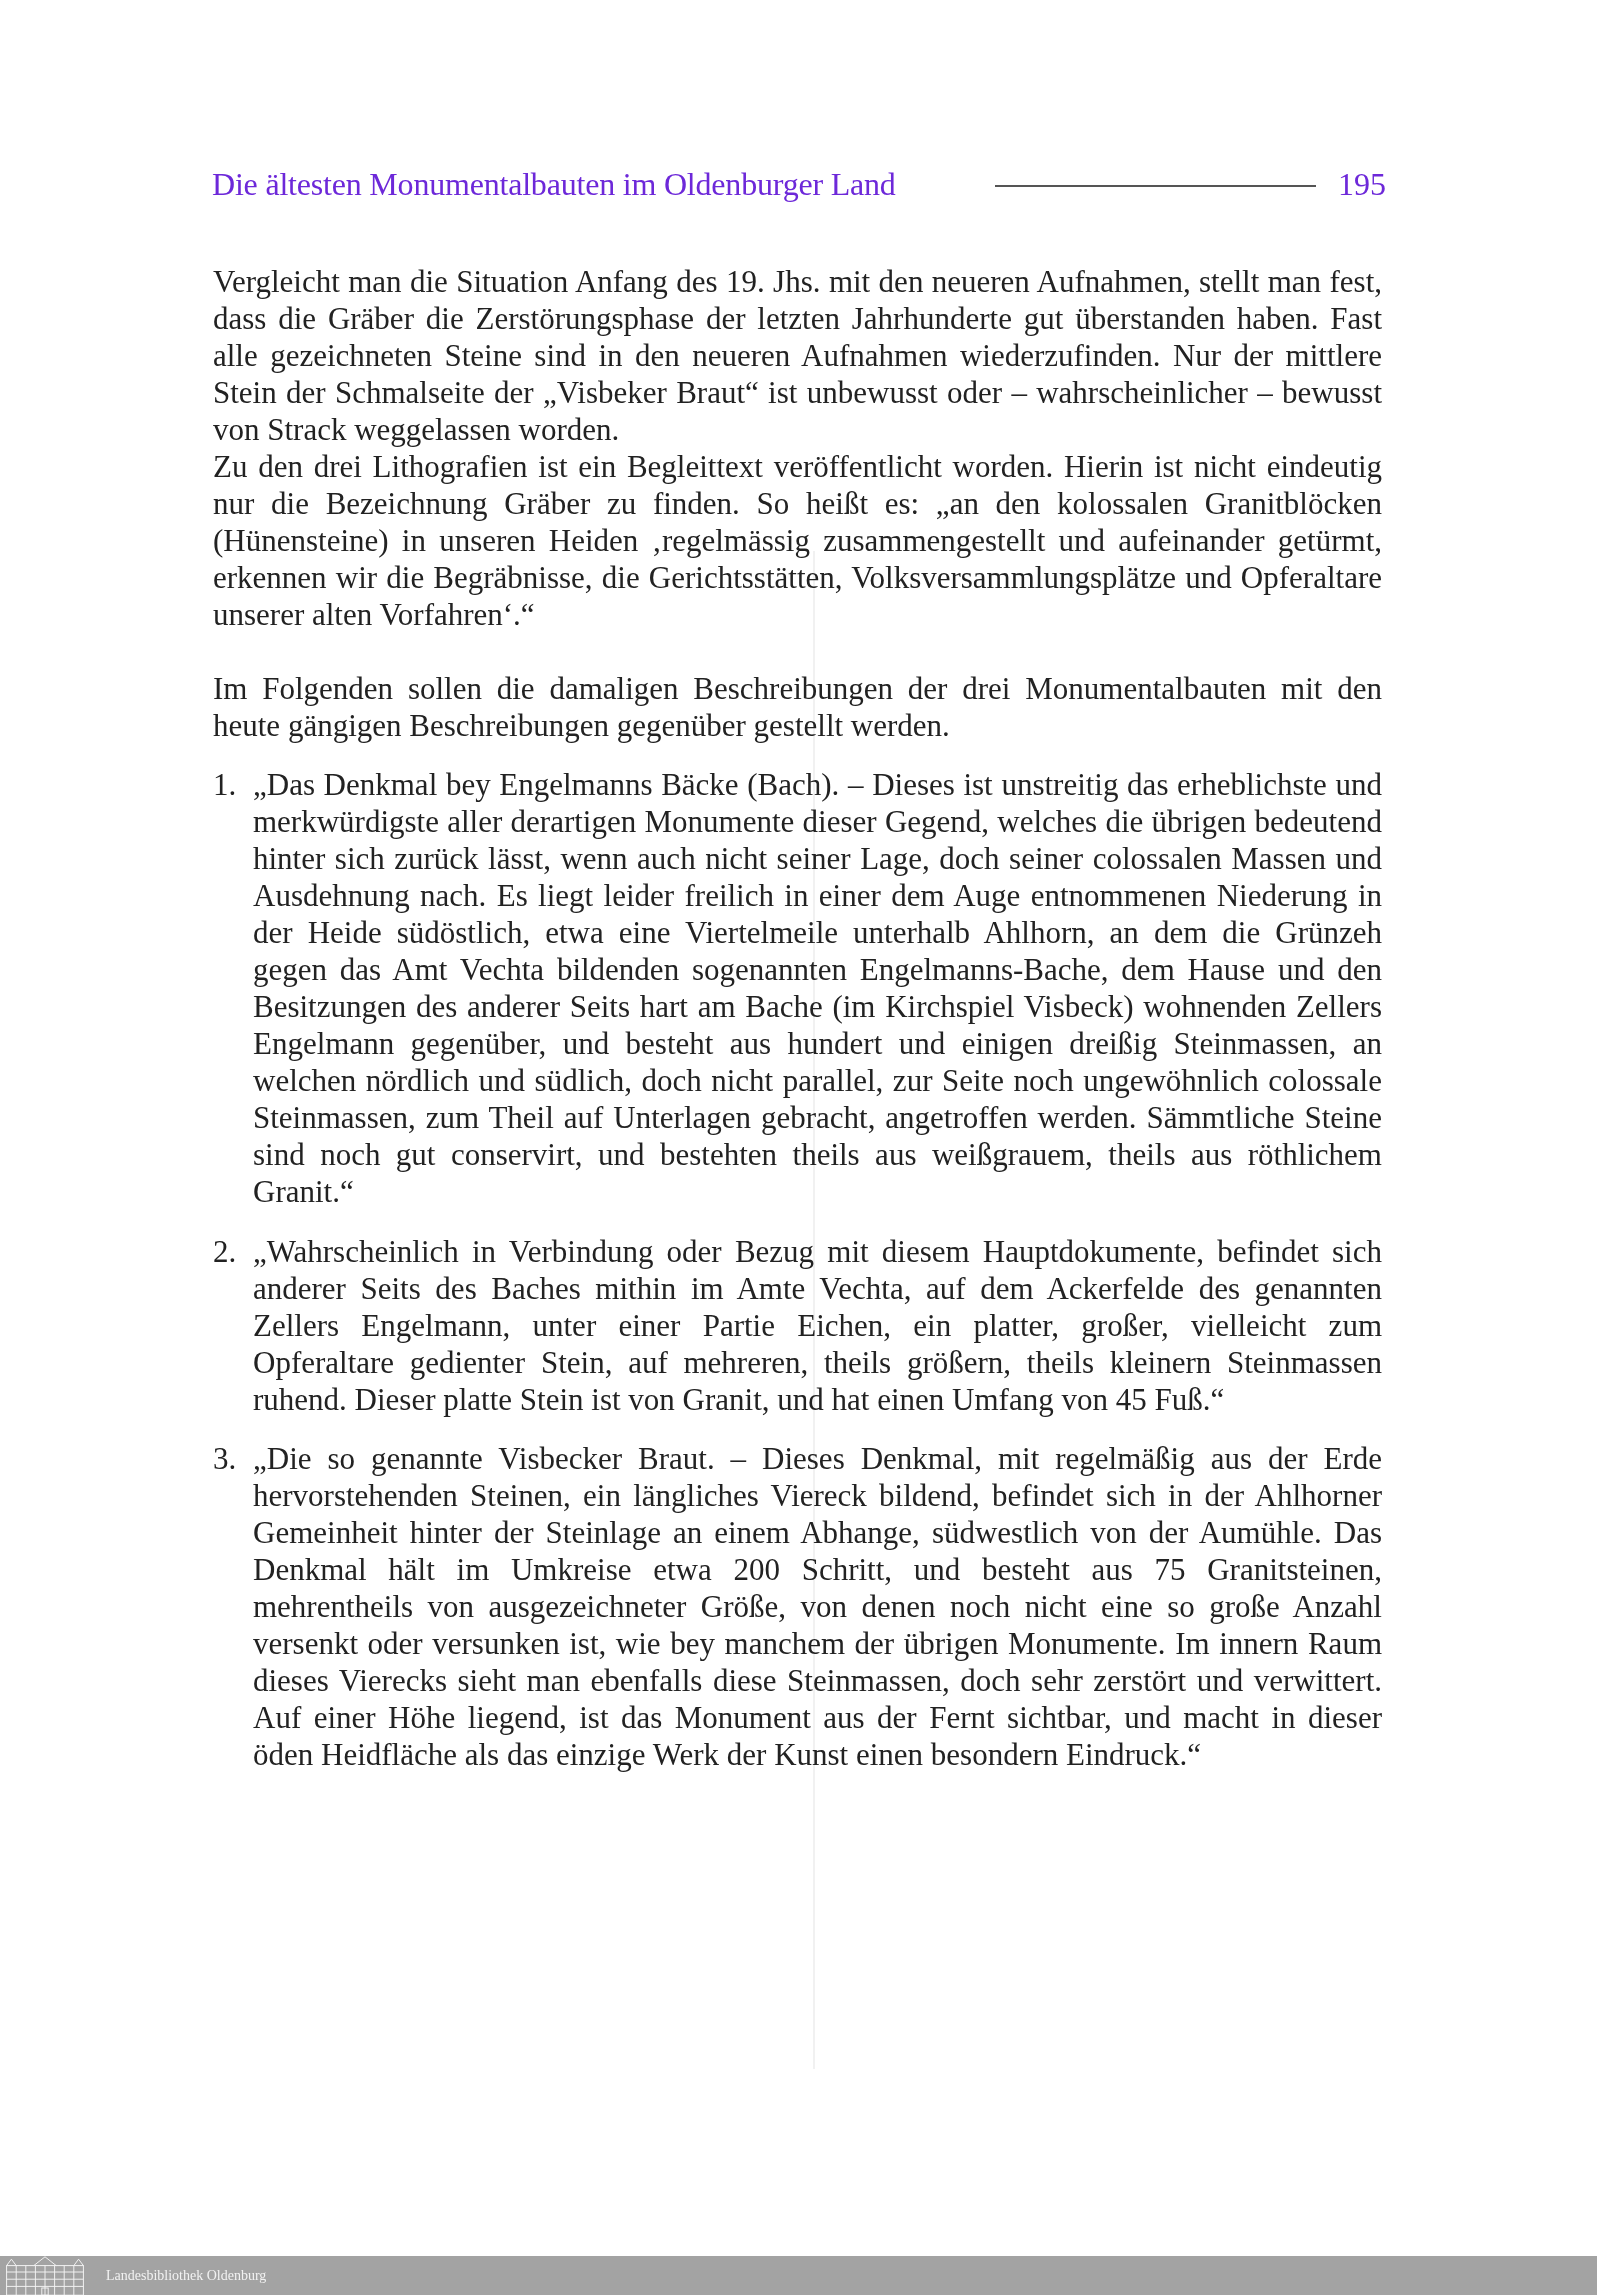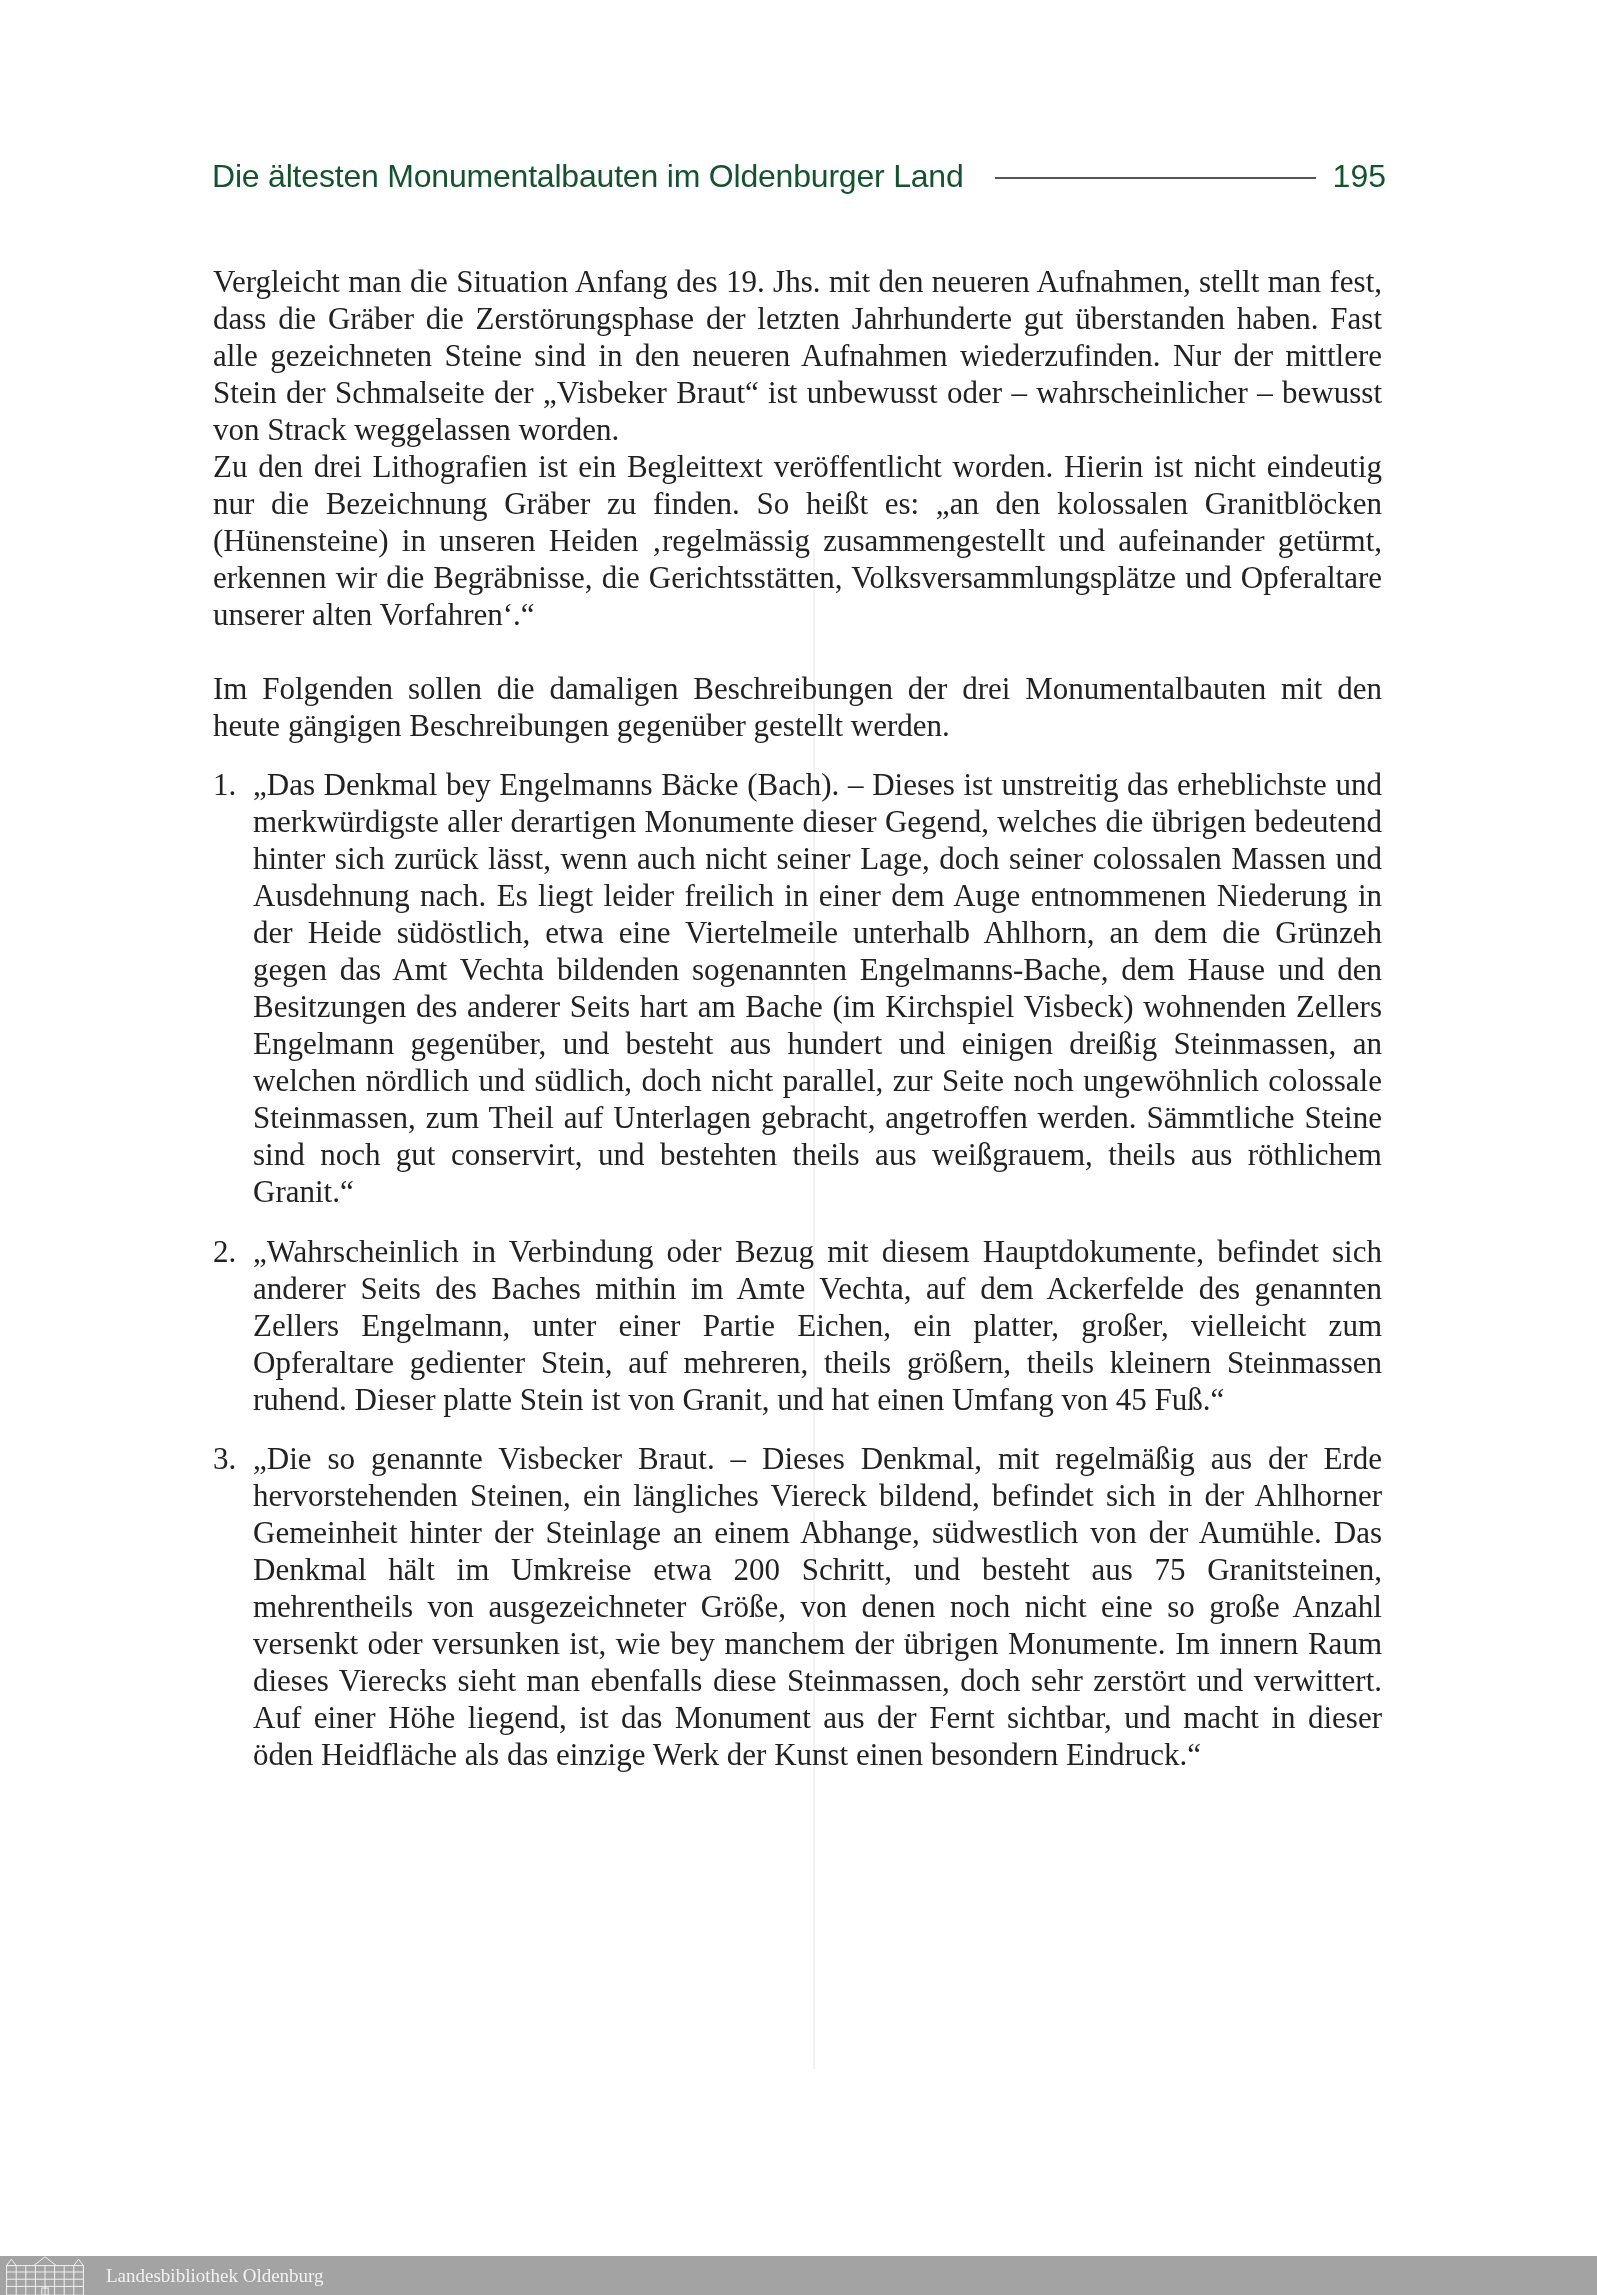--- a/index.html
+++ b/index.html
@@ -24,27 +24,27 @@
       position: absolute;
       left: 813px;
       top: 551px;
       width: 1.6px;
       height: 1518px;
       background: #f1f1f1;
     }
     .running-head {
       position: absolute;
       left: 212px;
-      top: 152px;
+      top: 160px;
       width: 1174px;
       height: 48px;
-      font-family: Liberation Sans, sans-serif;
+      font-family: Liberation Serif, serif;
       font-size: 32px;
       line-height: 48px;
-      color: #14532d;
+      color: #6d28d9;
     }
     .running-head .title {
       position: absolute;
       left: 0;
       top: 0;
       white-space: nowrap;
       letter-spacing: -0.2px;
     }
     .running-head .rule {
       position: absolute;
@@ -110,21 +110,21 @@
       left: 4.8px;
       top: 0;
       width: 80px;
       height: 40px;
     }
     .footer-bar .library-name {
       position: absolute;
       left: 106px;
       top: 9.6px;
       font-family: "Liberation Serif", serif;
-      font-size: 19px;
+      font-size: 14px;
       line-height: 19px;
       color: #f2f2f2;
       white-space: nowrap;
     }
   </style>
 </head>
 <body>
 
 <div class="page">
 

